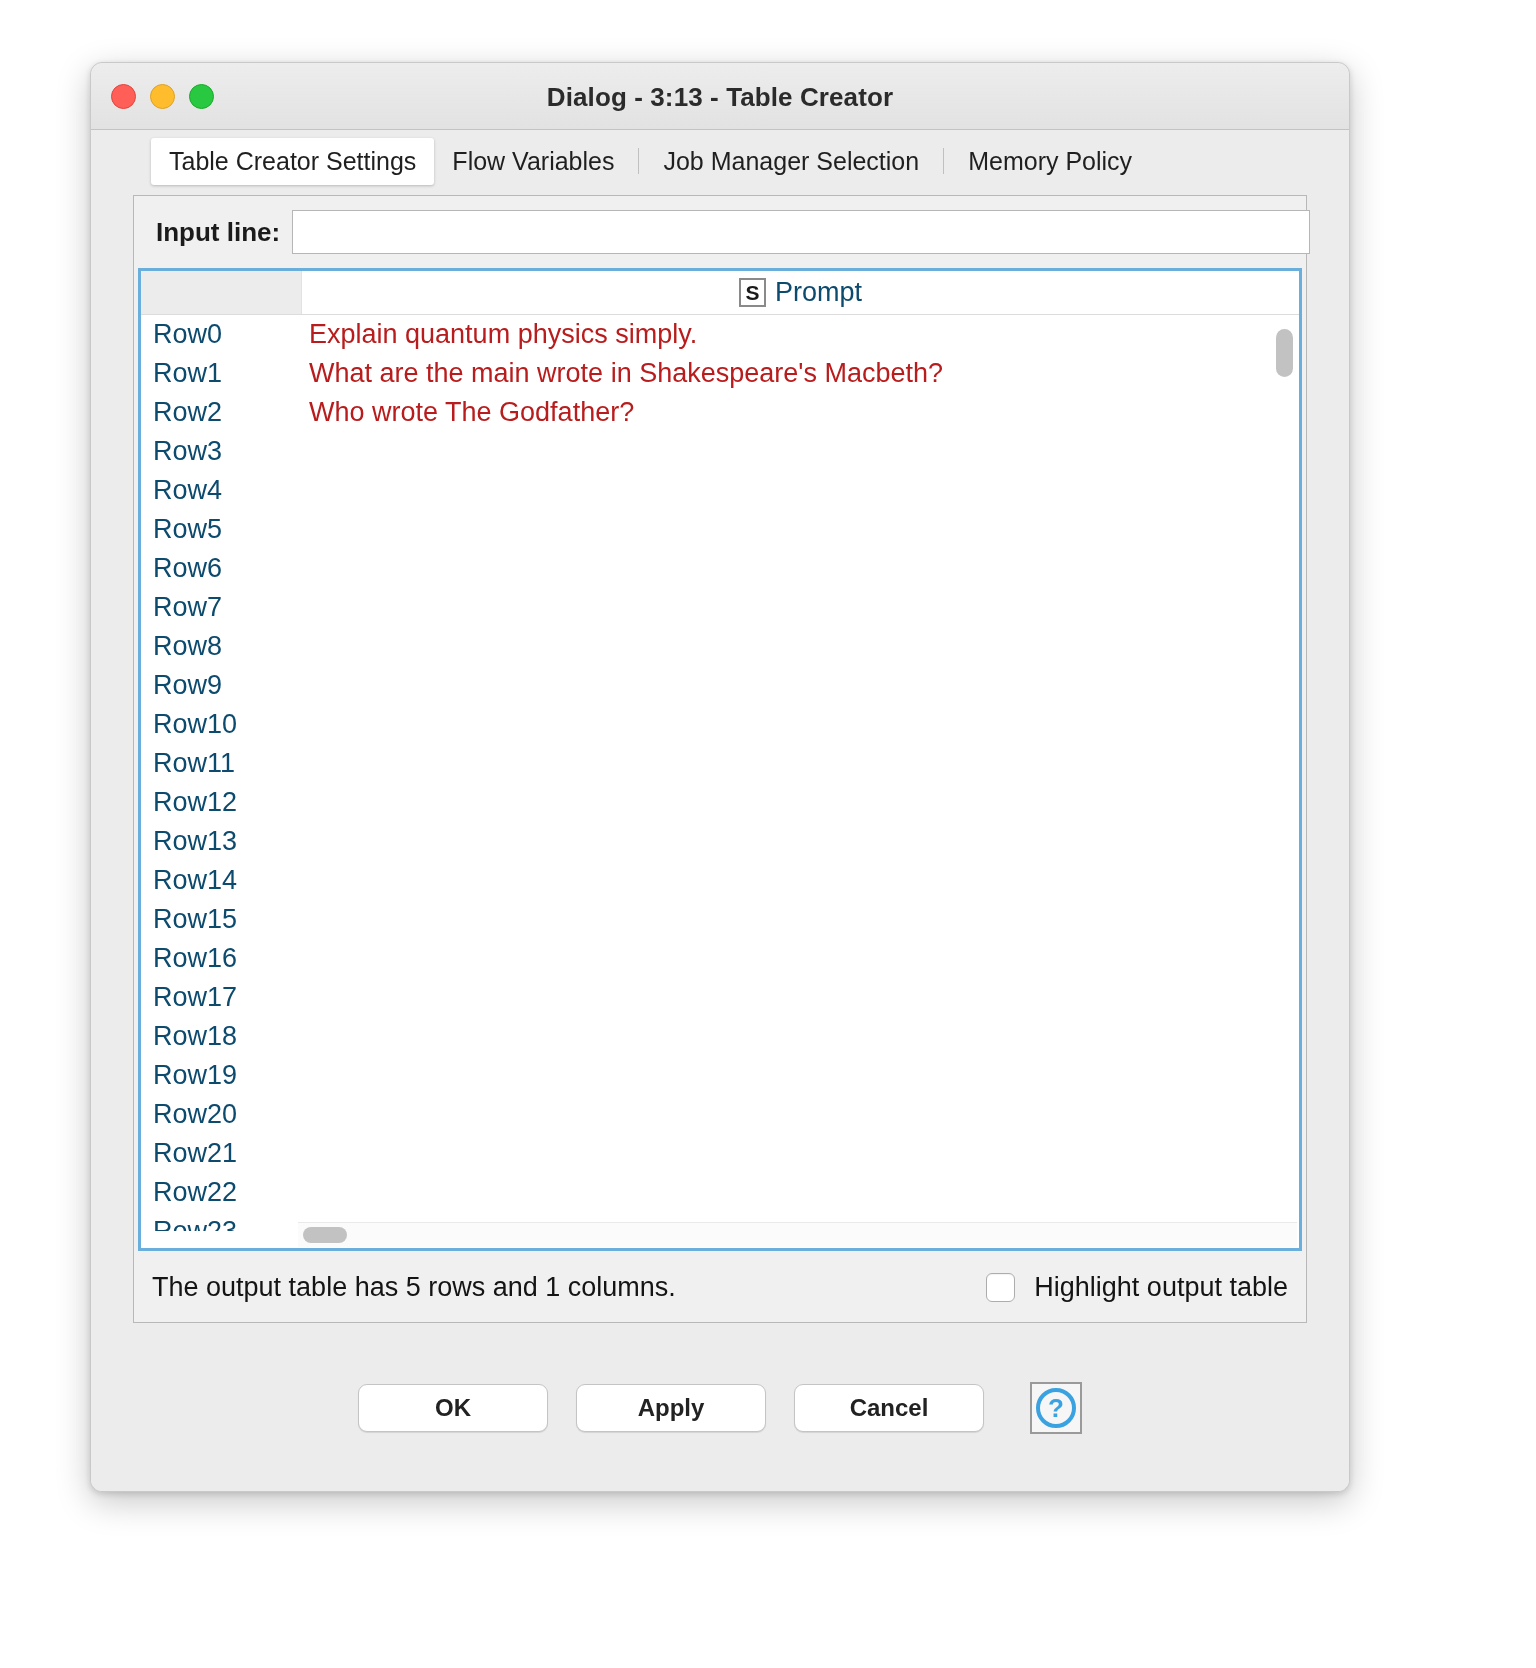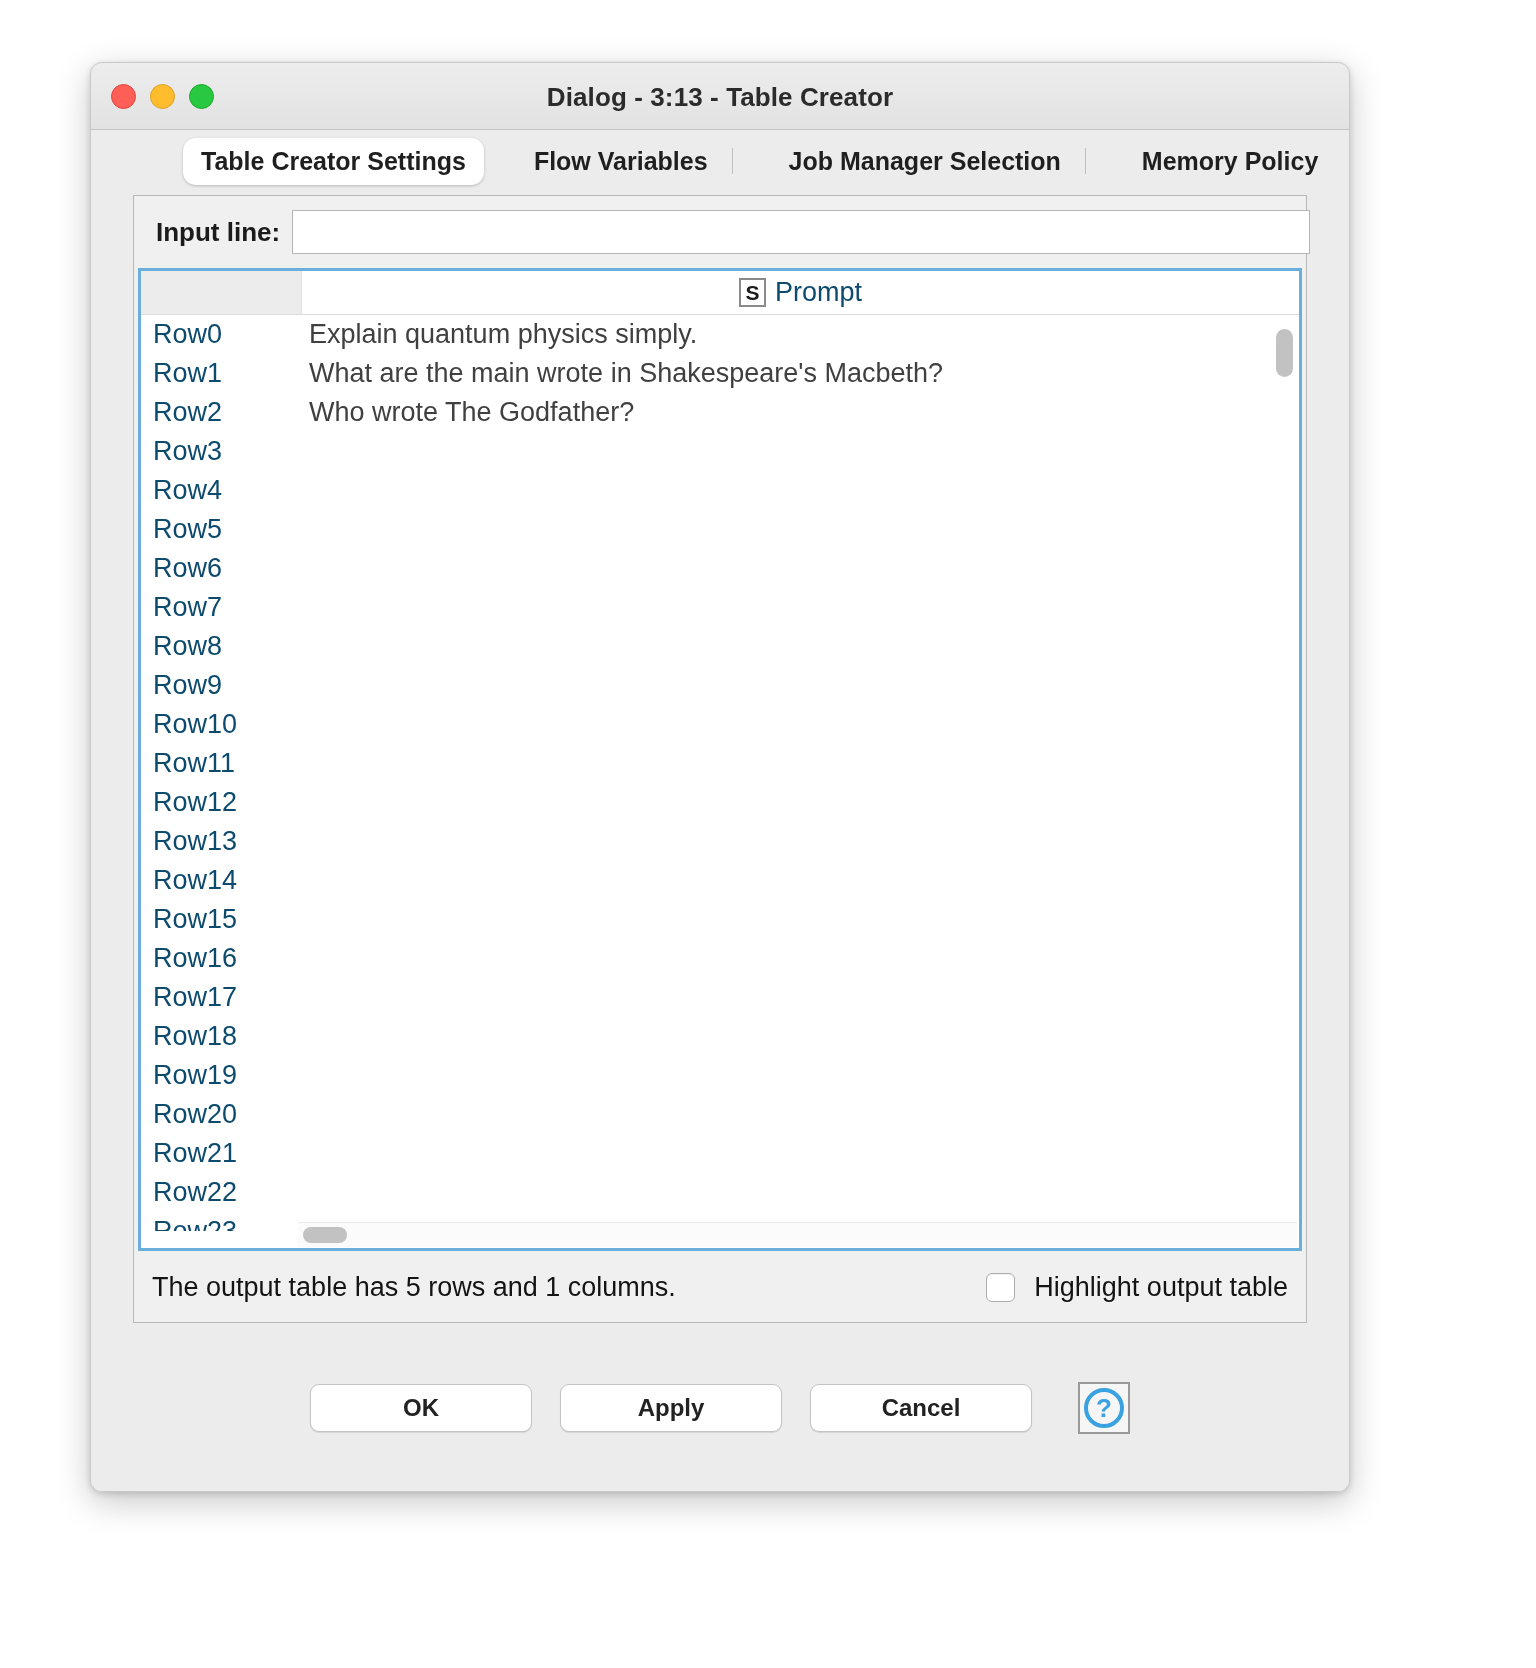--- a/index.html
+++ b/index.html
@@ -76,27 +76,26 @@
     width: 100%;
     height: 62px;
     background: #ececec;
     display: flex;
     align-items: center;
     padding-left: 60px;
     box-sizing: border-box;
   }
   .tab {
     font-size: 25px;
-    font-weight: bold;
+    font-weight: normal;
     color: #1f1f1f;
     padding: 9px 18px;
-    border-radius: 13px;
+    border-radius: 3px;
     white-space: nowrap;
     position: relative;
-    margin-left: 32px;
   }
   .tab.active {
     background: #ffffff;
     box-shadow: 0 1px 3px rgba(0,0,0,0.22);
   }
   .tab-sep {
     width: 1px;
     height: 26px;
     background: #c0c0c0;
     margin: 0 6px;
@@ -212,21 +211,21 @@
     padding-left: 12px;
     box-sizing: border-box;
     font-size: 27px;
     color: #0c4a6e;
     white-space: nowrap;
   }
   .rowvalue {
     flex: 1;
     padding-left: 8px;
     font-size: 27px;
-    color: #404040;
+    color: #b91c1c;
     white-space: nowrap;
     overflow: hidden;
   }
 
   
   .vscroll {
     position: absolute;
     right: 2px;
     top: 44px;
     width: 26px;
@@ -310,21 +309,21 @@
     bottom: 0;
     width: 100%;
     height: 166px;
     display: flex;
     align-items: center;
     justify-content: center;
     gap: 28px;
     background: #ececec;
   }
   .btn {
-    width: 222px;
+    width: 190px;
     height: 48px;
     background: #ffffff;
     border: 1px solid #c4c4c4;
     border-radius: 9px;
     font-size: 24px;
     font-weight: bold;
     color: #222;
     display: flex;
     align-items: center;
     justify-content: center;

